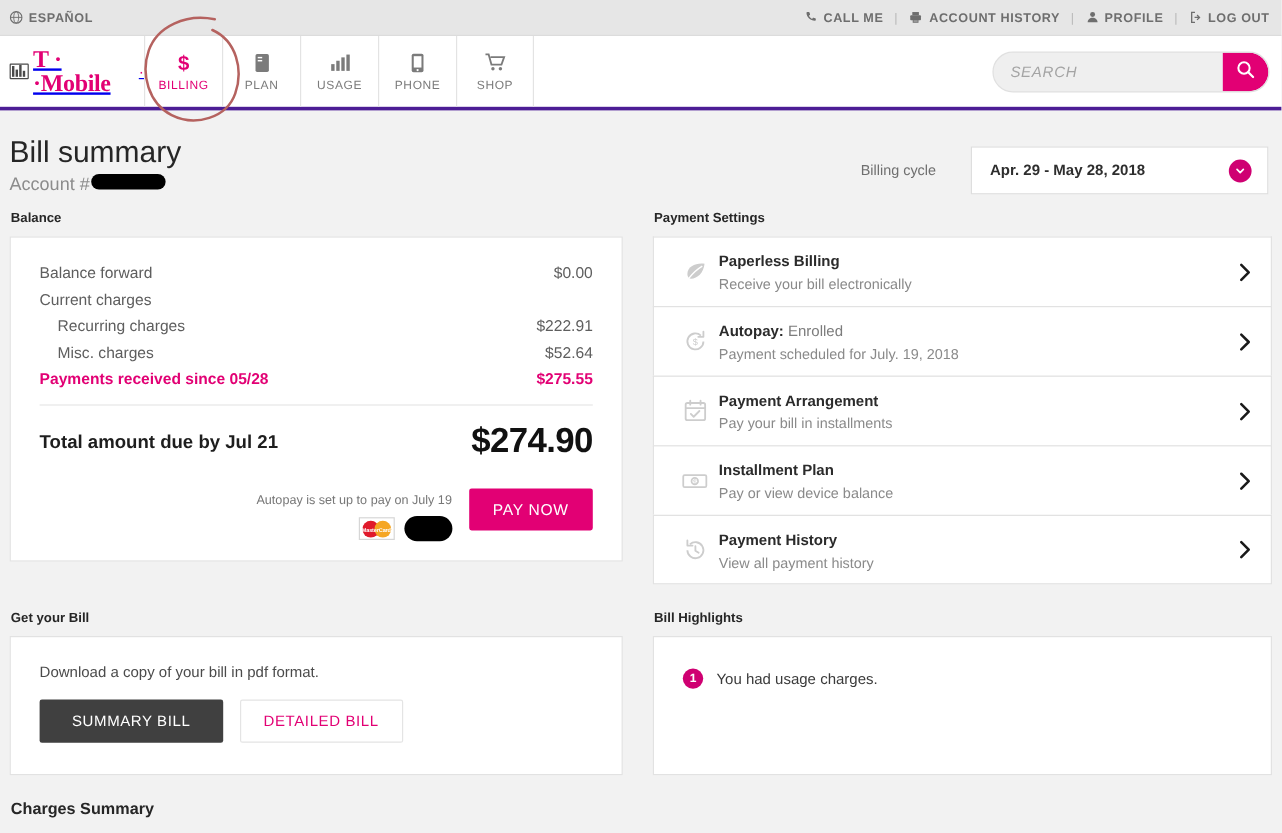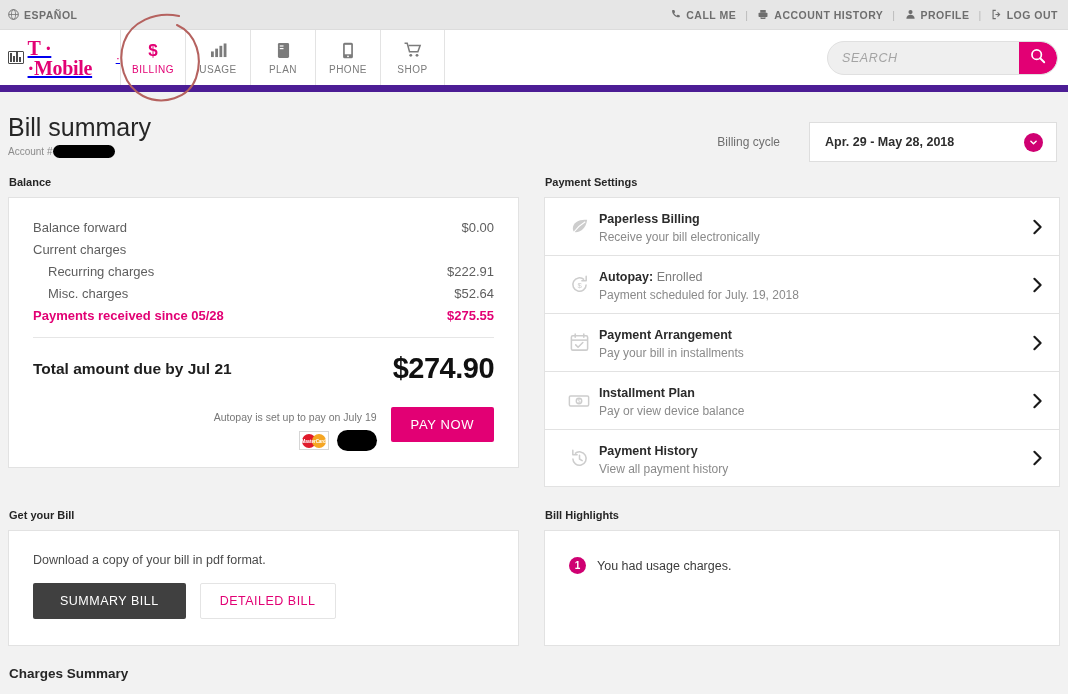--- a/index.html
+++ b/index.html
@@ -33,21 +33,21 @@
     font-weight: bold; letter-spacing: .5px;
     white-space: nowrap;
   }
   .util-sep { margin: 0 9px; color: #b9b9b9; }
   .util-icon { display: inline-flex; align-items: center; }
 
   
   .main-nav {
     height: 62px;
     background: #ffffff;
-    border-bottom: 7px solid #4c1d95;
+    border-bottom: 3px solid #4c1d95;
     display: flex;
     align-items: stretch;
     position: relative;
   }
   .logo-wrap {
     width: 120px;
     display: flex; align-items: center;
     padding-left: 8px;
   }
   .tmo-logo { display: flex; align-items: center; gap: 4px; }
@@ -129,22 +129,22 @@
   .page { padding: 0 8px; }
   .page-head {
     display: flex; align-items: flex-start; justify-content: space-between;
     padding-top: 22px;
   }
   .page-title {
     font-size: 25px; font-weight: normal; color: #262626;
     margin: 0; line-height: 1.1;
   }
   .account-line {
-    font-size: 10px; color: #8c8c8c;
-    display: flex; align-items: center; gap: 0px;
+    font-size: 15px; color: #8c8c8c;
+    display: flex; align-items: flex-start; gap: 0px;
     margin-top: 3px;
   }
   .redact-acct {
     display: inline-block;
     width: 62px; height: 13px;
     background: #000; border-radius: 7px;
     margin-left: 1px;
   }
 
   .cycle-wrap { display: flex; align-items: center; gap: 12px; padding-top: 8px; padding-right: 3px;}
@@ -363,38 +363,38 @@
 
   <div class="nav-items">
     <a class="nav-item active" href="#">
       <span class="nav-glyph">
           <span class="dollar-glyph">$</span>
         </span>
       <span class="nav-label">BILLING</span>
     </a>
     <a class="nav-item" href="#">
       <span class="nav-glyph">
+        <svg width="13" height="17" viewBox="0 0 14 18">
+            <rect x="1" y="1" width="12" height="16" rx="1.5" fill="#7b7b7b"></rect>
+            <rect x="3" y="3.5" width="4" height="1.3" fill="#fff"></rect>
+            <rect x="3" y="6.3" width="4" height="1.3" fill="#fff"></rect>
+          </svg>
+      </span>
+      <span class="nav-label">PLAN</span>
+    </a>
+    <a class="nav-item" href="#">
+      <span class="nav-glyph">
         <svg width="17" height="15" viewBox="0 0 18 16">
             <rect x="1" y="9" width="3" height="6" fill="#7b7b7b"></rect>
             <rect x="5.5" y="6" width="3" height="9" fill="#7b7b7b"></rect>
             <rect x="10" y="3" width="3" height="12" fill="#7b7b7b"></rect>
             <rect x="14.5" y="0.5" width="3" height="14.5" fill="#7b7b7b"></rect>
           </svg>
       </span>
       <span class="nav-label">USAGE</span>
-    </a>
-    <a class="nav-item" href="#">
-      <span class="nav-glyph">
-        <svg width="13" height="17" viewBox="0 0 14 18">
-            <rect x="1" y="1" width="12" height="16" rx="1.5" fill="#7b7b7b"></rect>
-            <rect x="3" y="3.5" width="4" height="1.3" fill="#fff"></rect>
-            <rect x="3" y="6.3" width="4" height="1.3" fill="#fff"></rect>
-          </svg>
-      </span>
-      <span class="nav-label">PLAN</span>
     </a>
     <a class="nav-item" href="#">
       <span class="nav-glyph">
         <svg width="12" height="17" viewBox="0 0 12 18">
             <rect x="0.8" y="0.8" width="10.4" height="16.4" rx="1.6" fill="#7b7b7b"></rect>
             <rect x="2.6" y="3" width="6.8" height="10" fill="#fff"></rect>
             <circle cx="6" cy="15.2" r="1" fill="#fff"></circle>
           </svg>
       </span>
       <span class="nav-label">PHONE</span>

